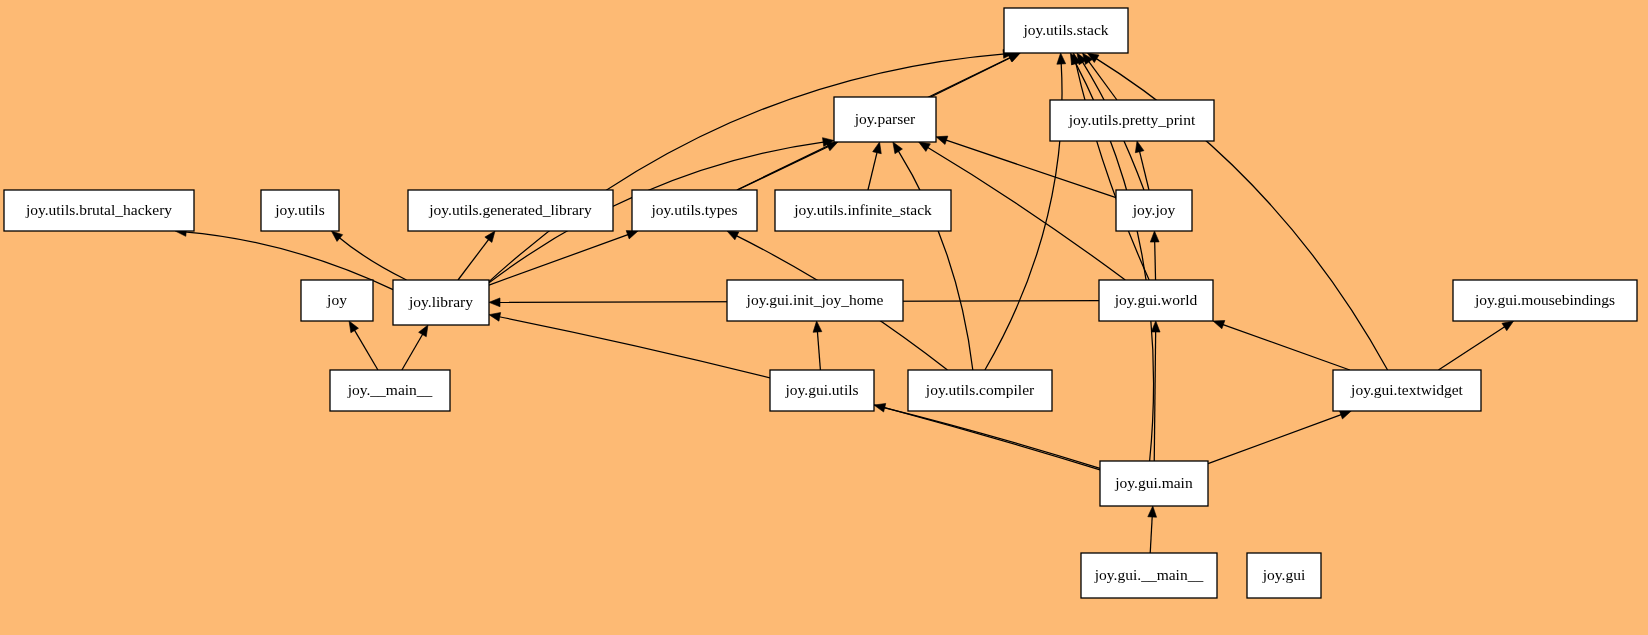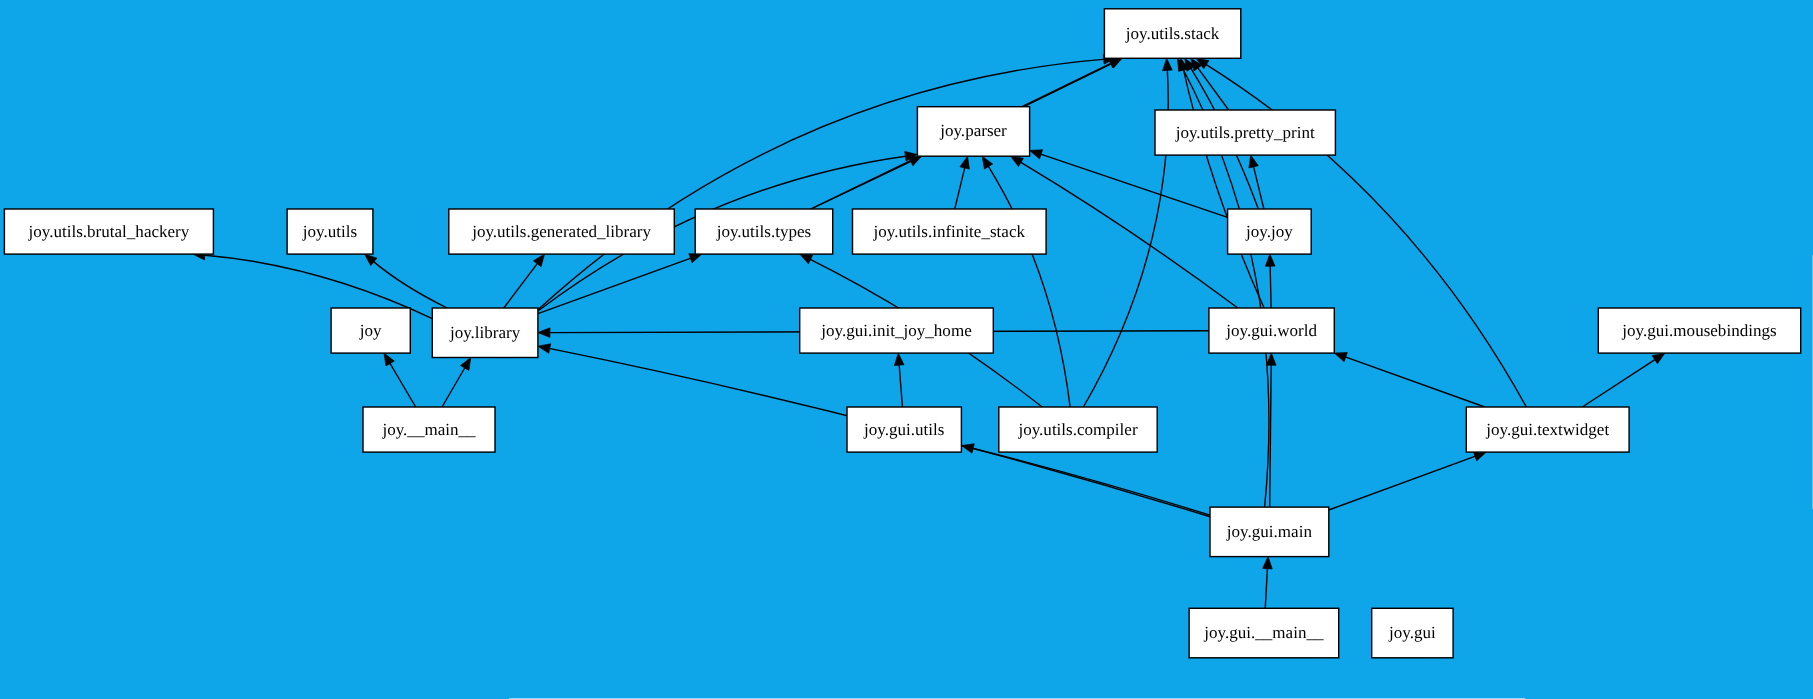--- a/index.html
+++ b/index.html
@@ -4,21 +4,21 @@
 <style>
   html, body {
     margin: 0;
     padding: 0;
     background: #ffffff;
   }
   #canvas {
     position: relative;
     width: 1648px;
     height: 635px;
-    background: #0ea5e9;
+    background: #fdba74;
     overflow: hidden;
   }
   svg#graph {
     position: absolute;
     top: 0;
     left: 0;
     width: 1648px;
     height: 635px;
     display: block;
   }

